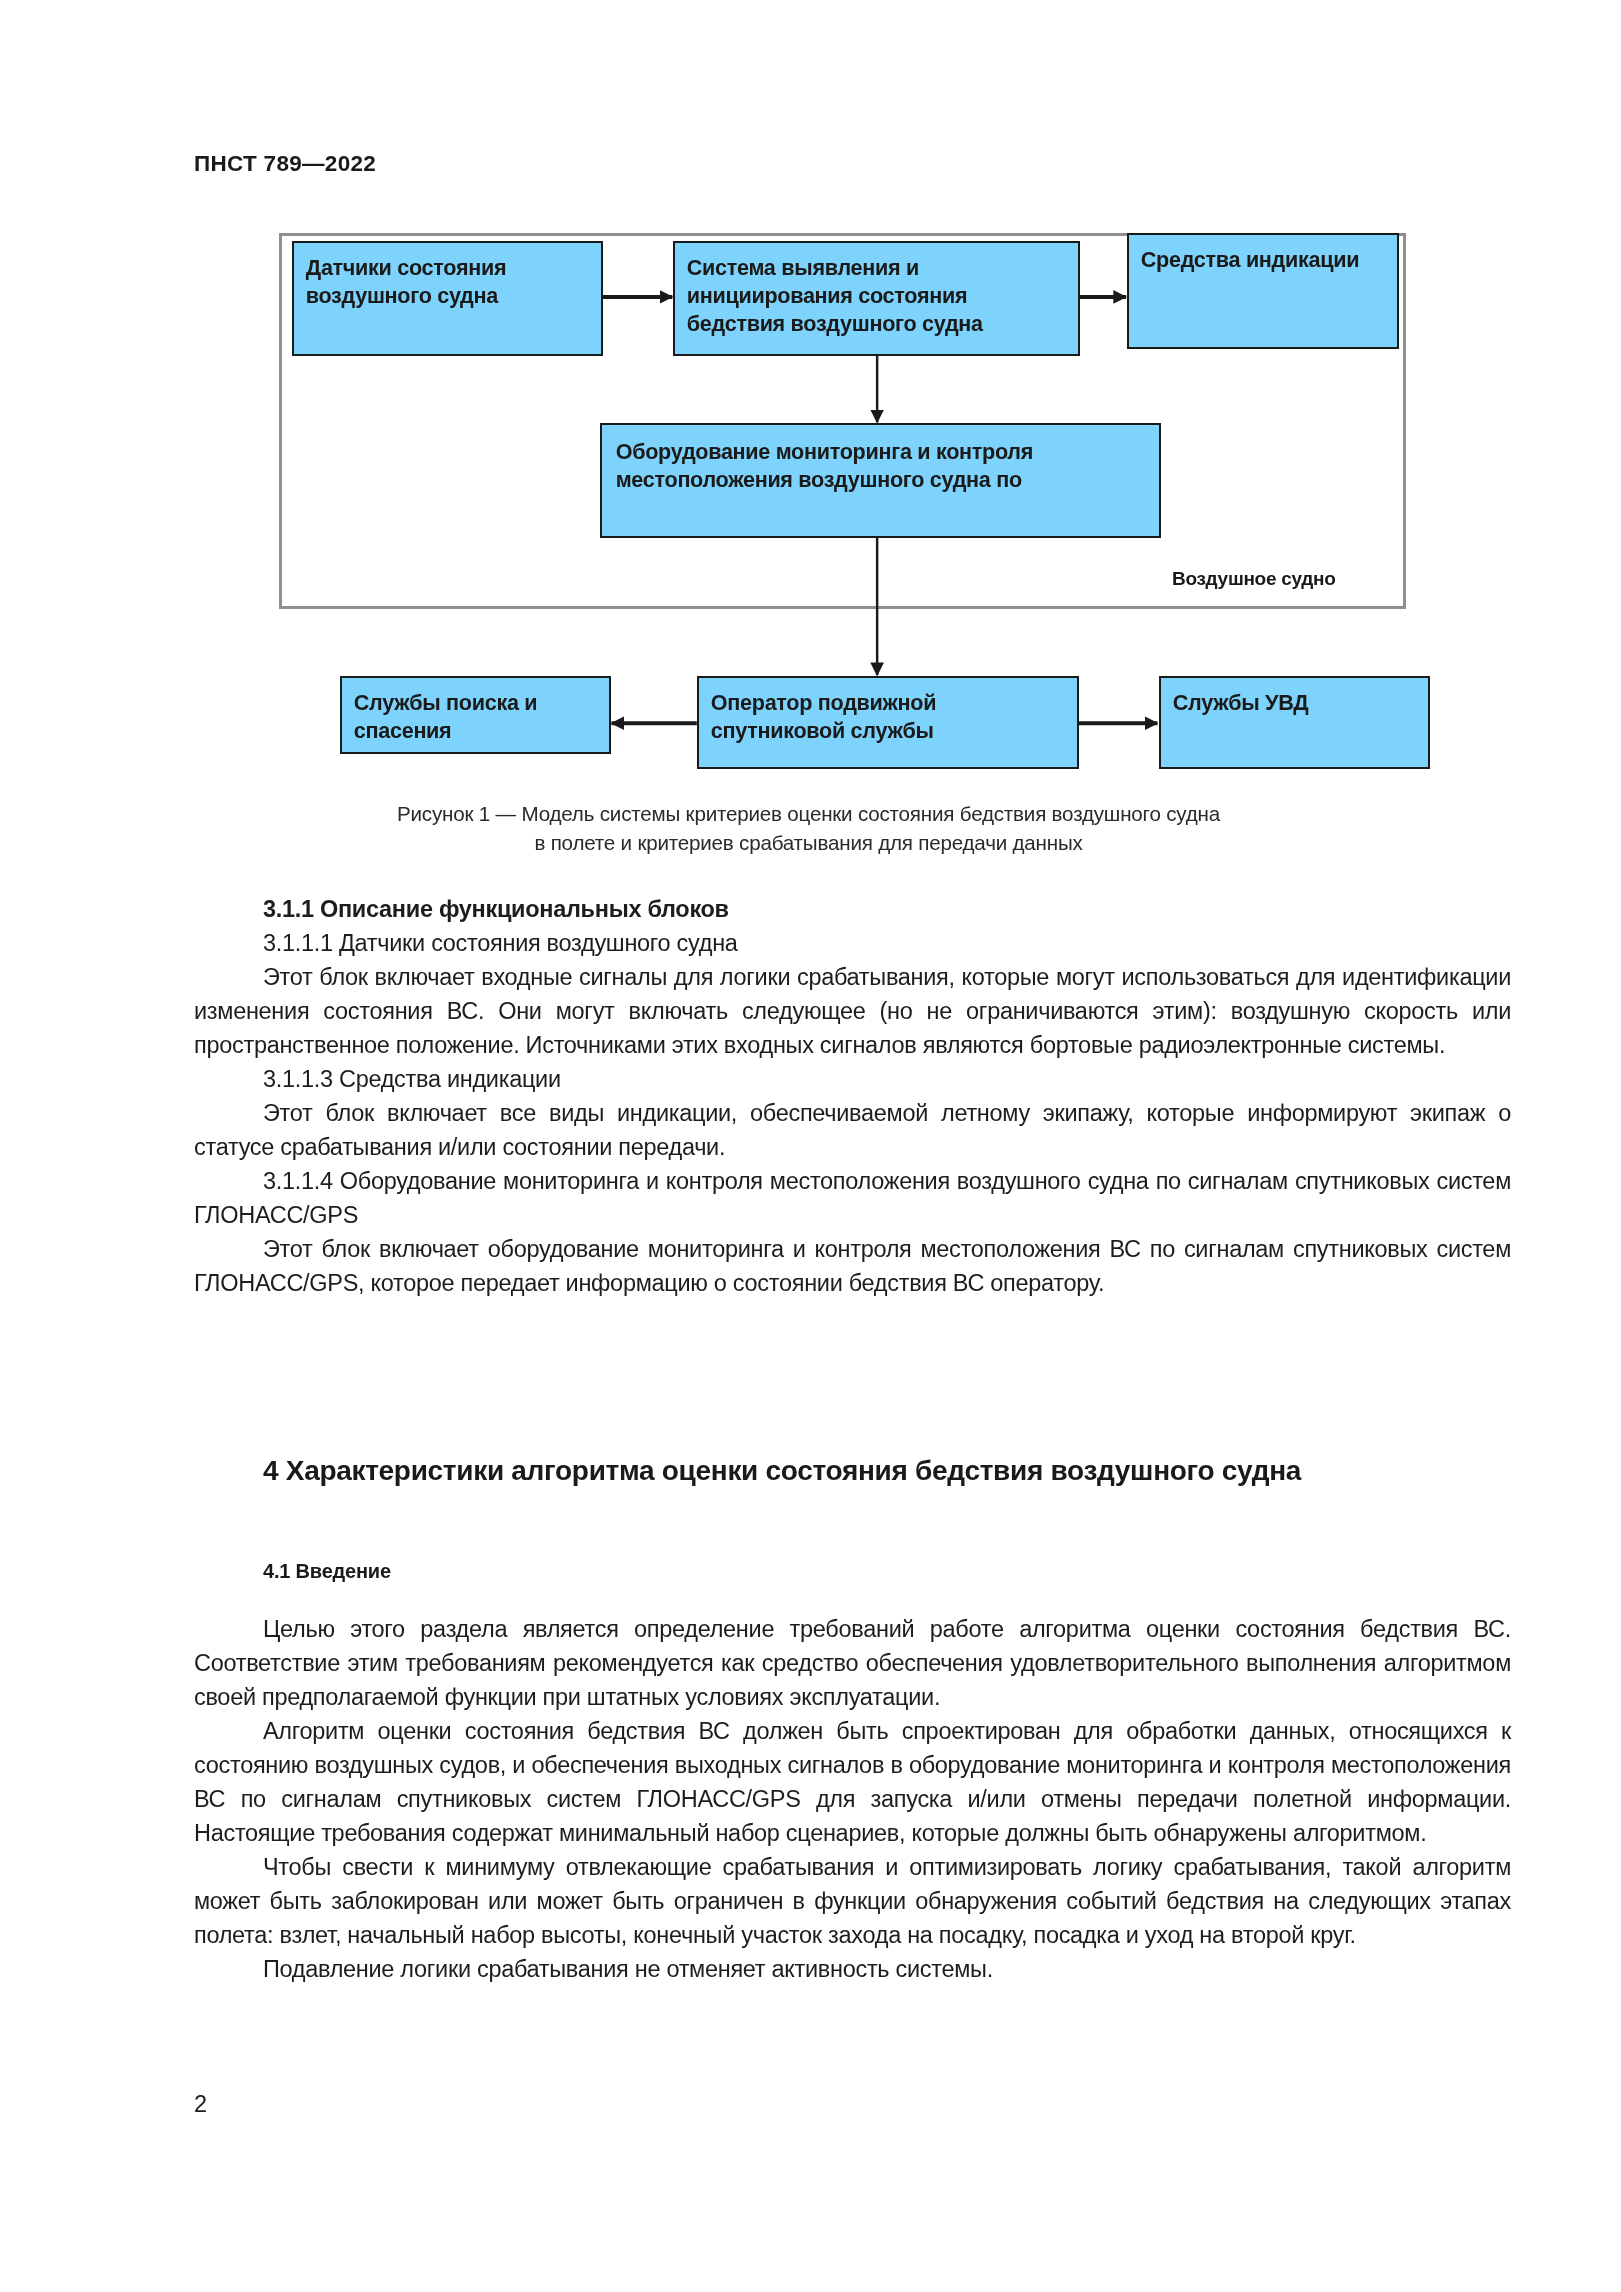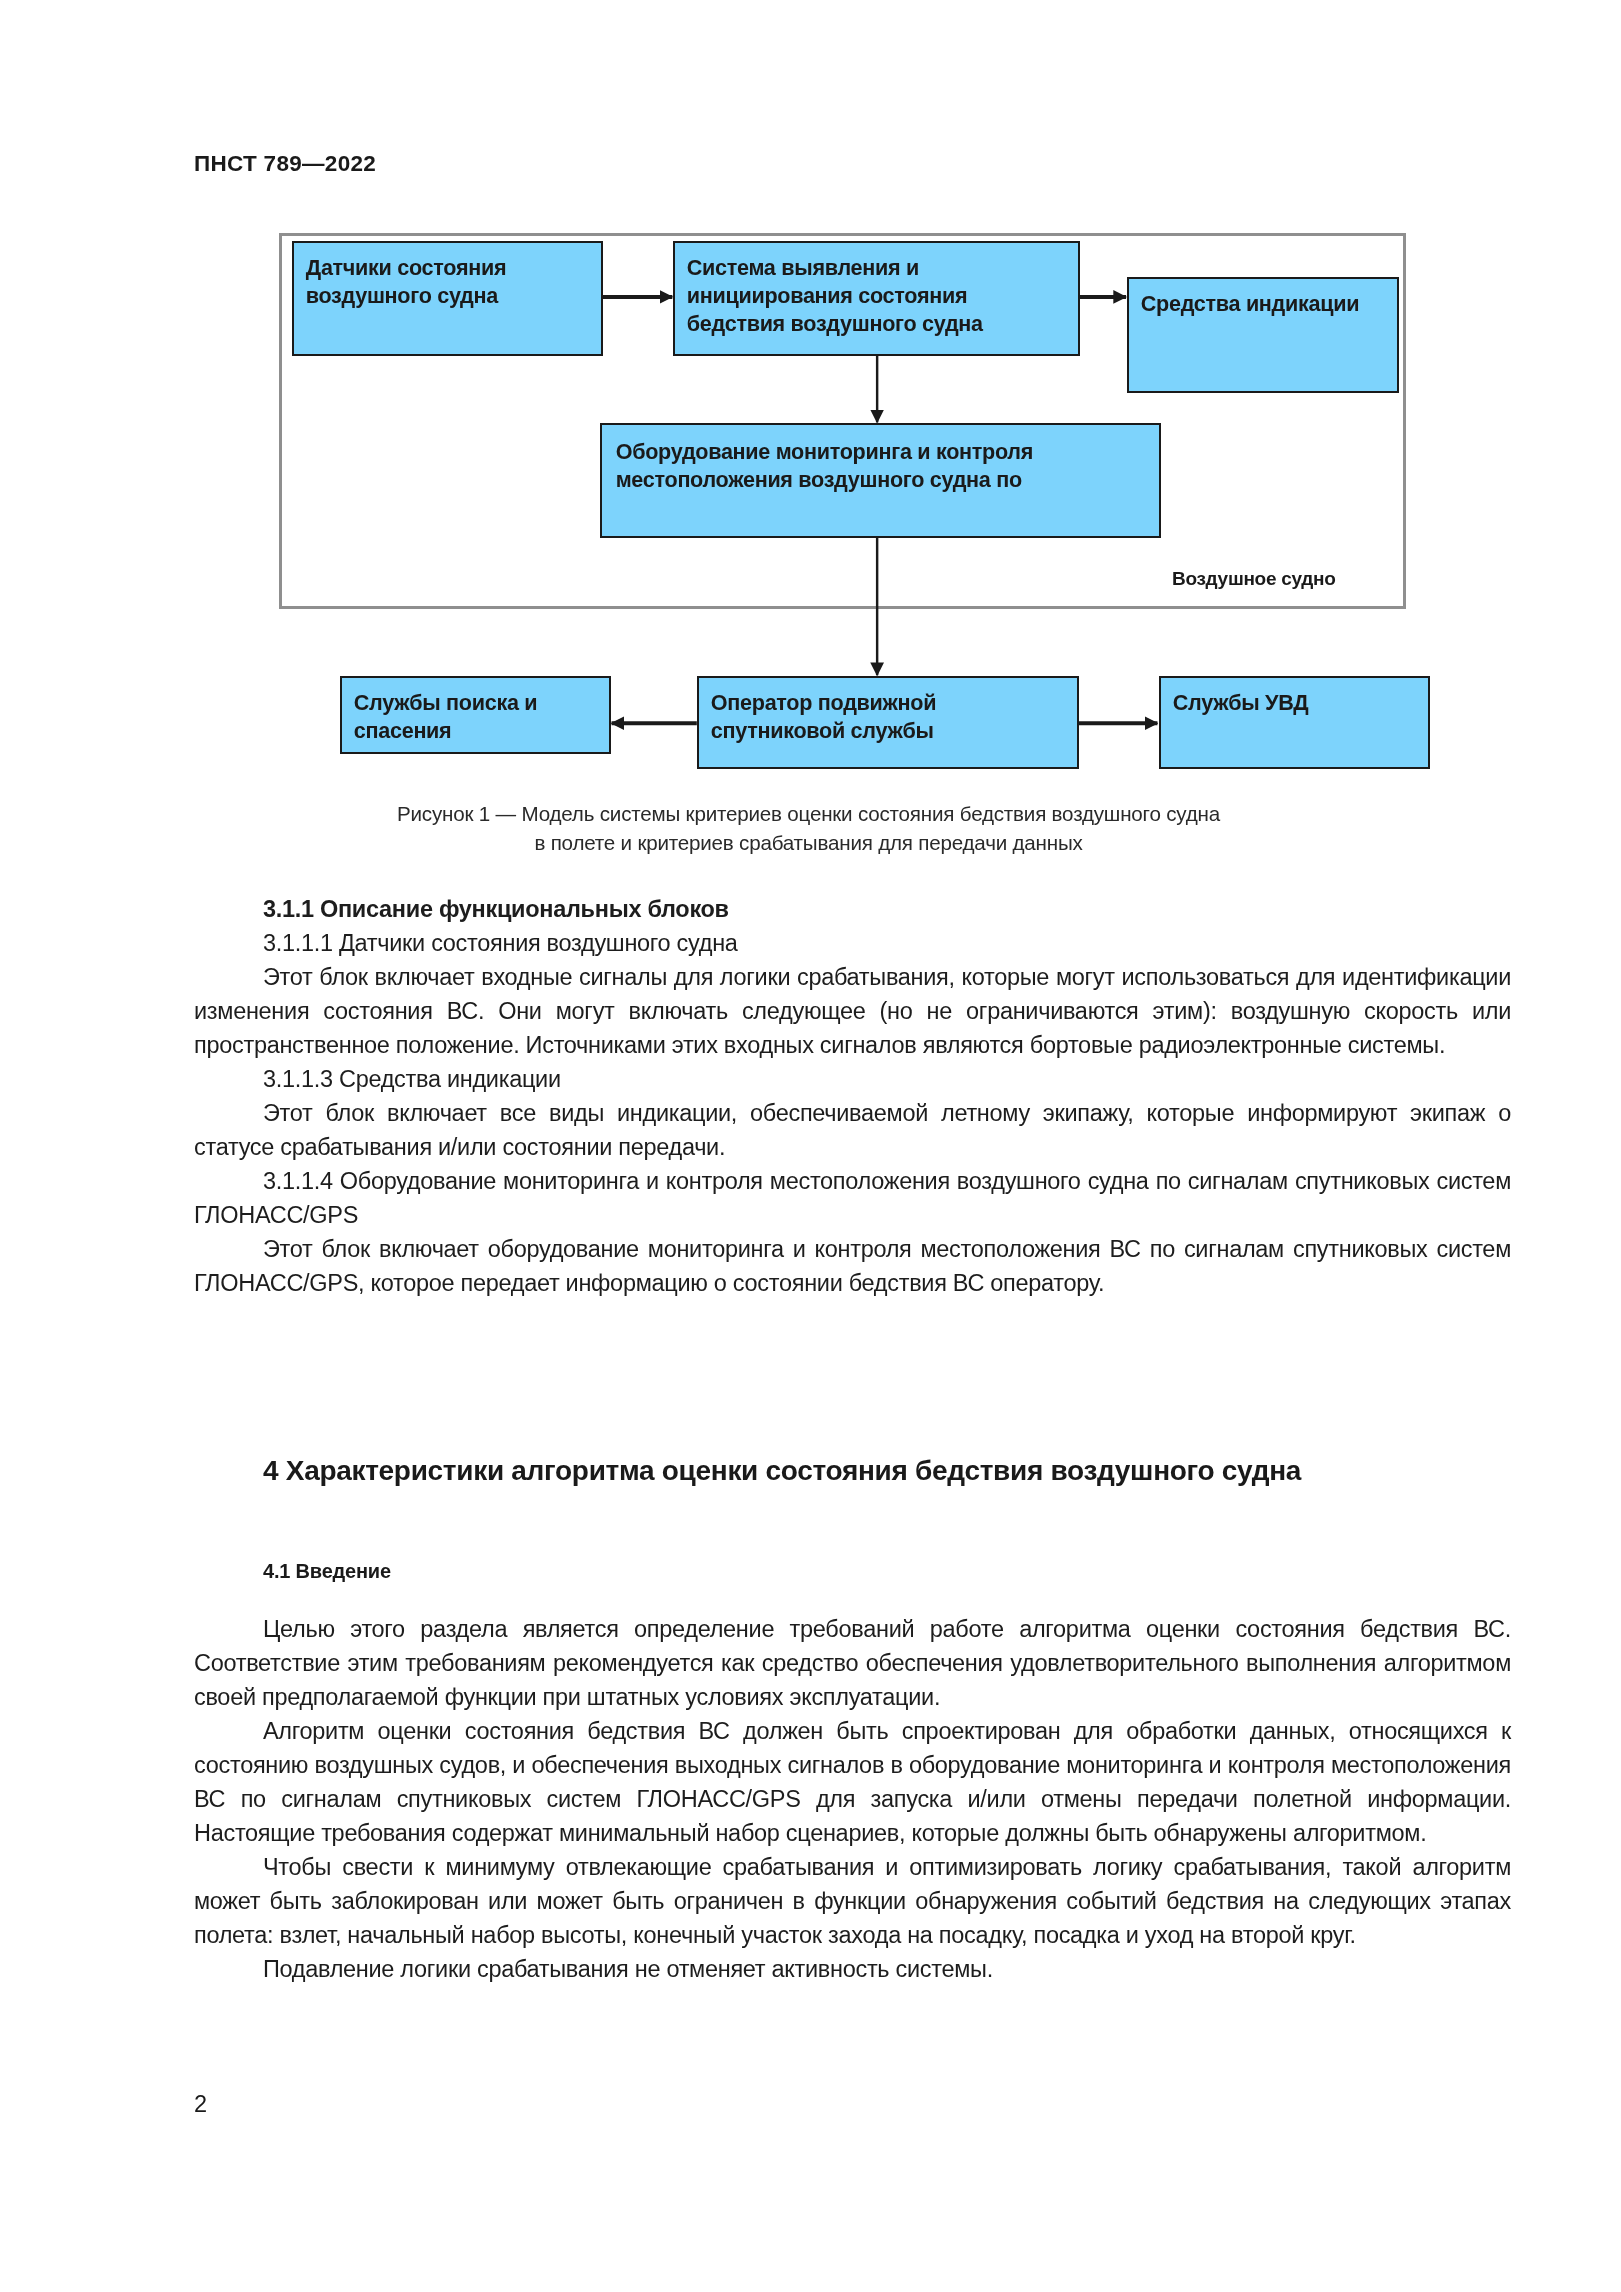--- a/index.html
+++ b/index.html
@@ -22,21 +22,21 @@
     letter-spacing: -0.3px;
   }
   .box {
     position: absolute; border: 2.9px solid #1a1a1a; box-sizing: border-box; background: #7dd3fc;
     font-size: 21.6px; font-weight: bold; line-height: 28px; padding: 10.8px 11.8px 0 11.8px;
     letter-spacing: -0.3px;
   }
   .box span { display: block; }
   .b-sensors   { left: 292px;  top: 241px; width: 311px; height: 115px; }
   .b-detect    { left: 673px;  top: 241px; width: 407px; height: 115px; }
-  .b-indic     { left: 1127px; top: 233px; width: 272px; height: 116px; margin-top: 44px; }
+  .b-indic     { left: 1127px; top: 233px; width: 272px; height: 116px; }
   .b-monitor   { left: 600px;  top: 423px; width: 561px; height: 115px; padding-top: 12.7px; padding-left: 13.7px; }
   .b-sar       { left: 340px;  top: 676px; width: 271px; height: 78px; }
   .b-operator  { left: 697px;  top: 676px; width: 382px; height: 93px; }
   .b-atc       { left: 1159px; top: 676px; width: 271px; height: 93px; }
   svg.arrows { position: absolute; left: 0; top: 0; }
   .caption {
     position: absolute; left: 294px; top: 799px; width: 1029px; text-align: center;
     font-size: 20.6px; line-height: 29px; color: #2a2a2a; letter-spacing: -0.2px;
   }
   .caption span { display: block; }

